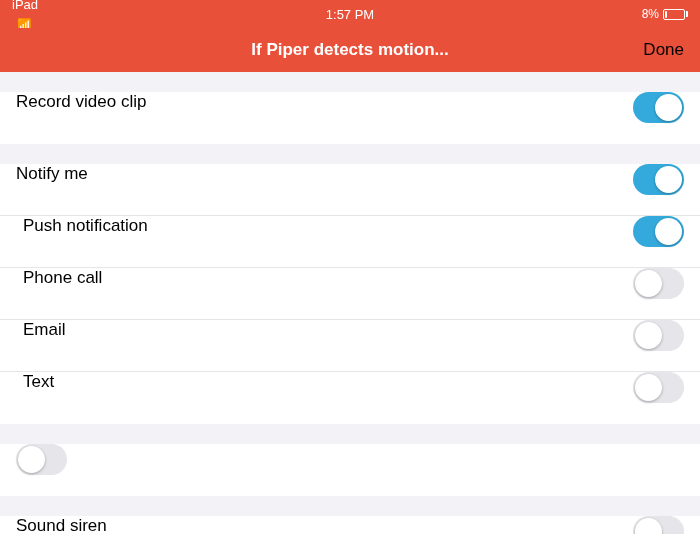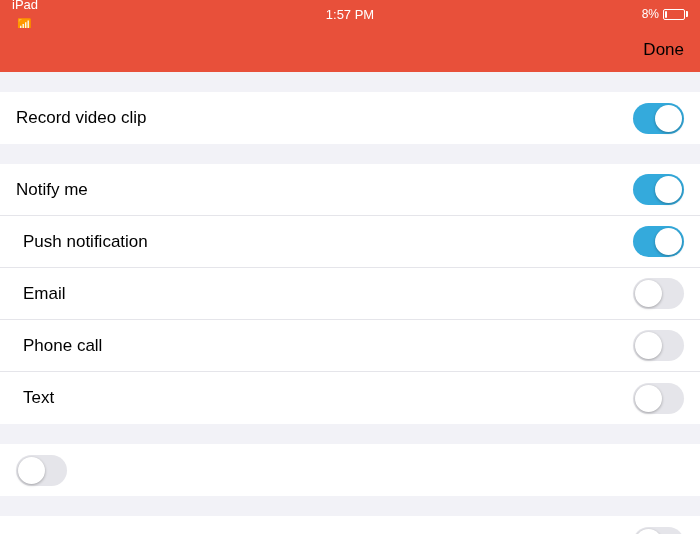--- a/index.html
+++ b/index.html
@@ -127,21 +127,20 @@
     }
 
     .section-divider {
       height: 20px;
       background: #f2f2f7;
     }
 
     
     .settings-row {
       display: flex;
-      align-items: center;
       justify-content: space-between;
       padding: 0 16px;
       height: 52px;
       border-bottom: 1px solid #e5e5ea;
       background: white;
     }
 
     .settings-row:last-child {
       border-bottom: none;
     }
@@ -211,20 +210,21 @@
     <div class="battery-icon">
       <div class="battery-body">
         <div class="battery-fill"></div>
       </div>
       <div class="battery-tip"></div>
     </div>
   </div>
 </div>
 
 <div class="header">
+  <span class="header-title">If Piper detects motion...</span>
   <span class="header-done">Done</span>
 </div>
 
 <div class="content">
 
   <div class="section">
     <div class="settings-row">
       <span class="row-label">Record video clip</span>
       <div class="toggle on blue">
         <div class="toggle-knob"></div>
@@ -241,32 +241,32 @@
         <div class="toggle-knob"></div>
       </div>
     </div>
     <div class="settings-row indented">
       <span class="row-label">Push notification</span>
       <div class="toggle on blue">
         <div class="toggle-knob"></div>
       </div>
     </div>
     <div class="settings-row indented">
+      <span class="row-label">Phone call</span>
+      <div class="toggle off">
+        <div class="toggle-knob"></div>
+      </div>
+    </div>
+    <div class="settings-row indented">
       <span class="row-label">Email</span>
       <div class="toggle off">
         <div class="toggle-knob"></div>
       </div>
     </div>
     <div class="settings-row indented">
-      <span class="row-label">Phone call</span>
-      <div class="toggle off">
-        <div class="toggle-knob"></div>
-      </div>
-    </div>
-    <div class="settings-row indented">
       <span class="row-label">Text</span>
       <div class="toggle off">
         <div class="toggle-knob"></div>
       </div>
     </div>
   </div>
 
   <div class="section-divider"></div>
 
   <div class="section">

